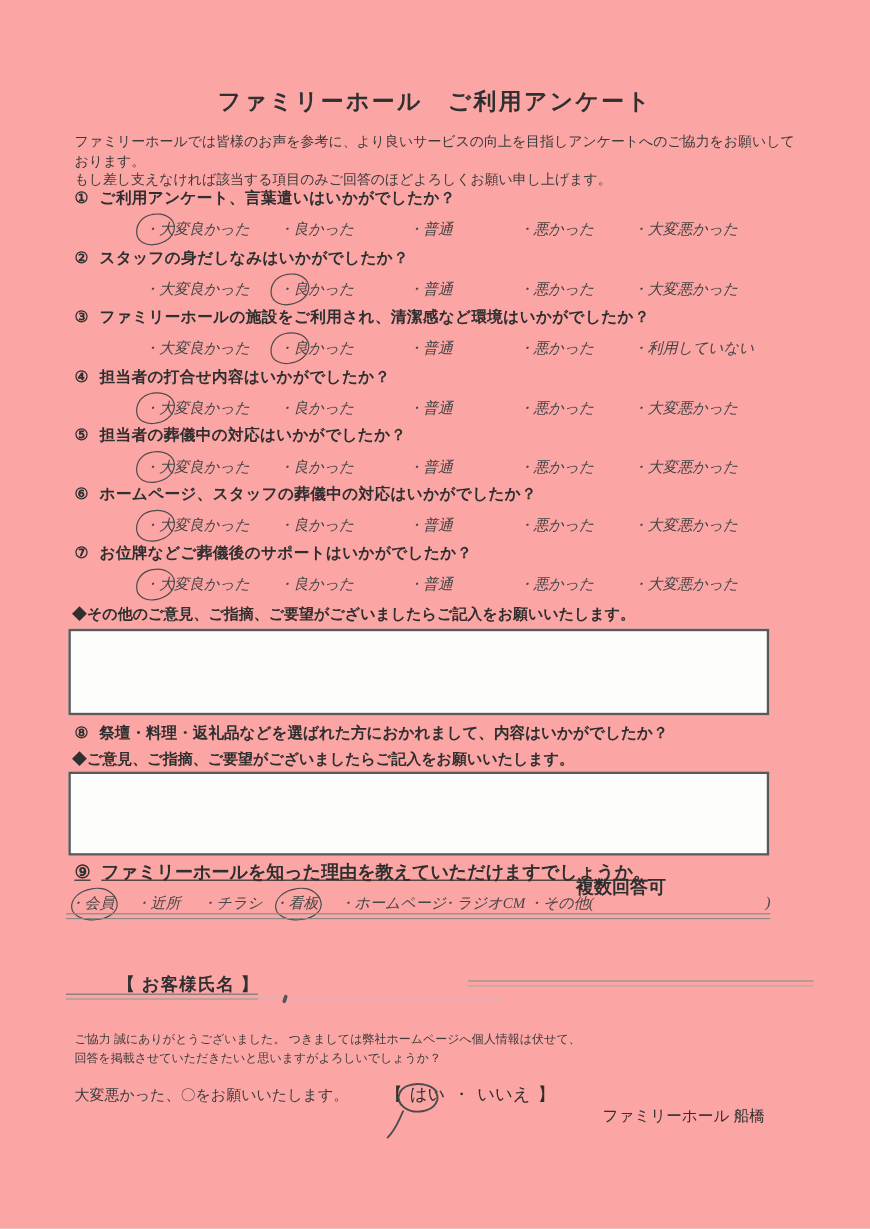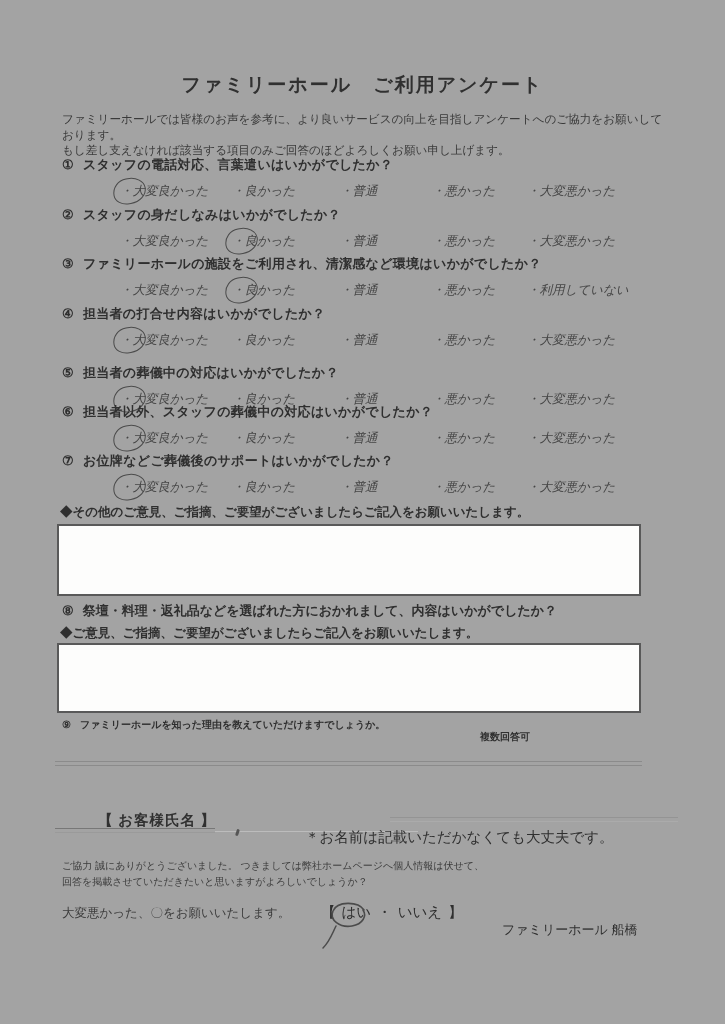--- a/index.html
+++ b/index.html
@@ -1,37 +1,37 @@
 <!DOCTYPE html>
 <html><head>
 <meta charset="utf-8">
 <style>
   html,body{margin:0;padding:0;background:#e9e9e9;}
-  .page{position:relative;width:725px;height:1024px;margin:0 auto;background:#a3a3a3;
+  .page{position:relative;width:725px;height:1024px;margin:0 auto;background:#fca5a5;
         font-family:"Liberation Sans",sans-serif;color:#383838;overflow:hidden;}
   .title{position:absolute;top:72px;left:0;width:100%;text-align:center;
          font-family:"Liberation Serif","DejaVu Serif",serif;font-size:19px;font-weight:600;
          letter-spacing:2px;color:#303030;}
   .intro{position:absolute;left:62px;top:112px;width:608px;font-size:11.6px;line-height:15.5px;color:#3a3a3a;font-family:Liberation Mono, monospace;}
   .question{position:absolute;left:62px;width:610px;}
   .q-header{font-size:13px;font-weight:bold;color:#2f2f2f;letter-spacing:.3px;}
   .q-no{margin-right:9px;}
   .opts{margin-top:9px;padding-left:58px;display:flex;
         font-family:"Liberation Serif","DejaVu Serif",serif;font-style:italic;
         font-size:12.5px;color:#454545;}
   .opt{display:inline-block;position:relative;white-space:nowrap;}
   .w0{width:112px}.w1{width:108px}.w2{width:92px}.w3{width:95px}
   .opt.circled::before{content:"";position:absolute;left:-7px;top:-5px;width:31px;height:24px;
         border:1.6px solid #4b4b4b;border-radius:48% 52% 55% 45%/60% 50% 55% 45%;
         transform:rotate(-10deg);}
   .sec-label{position:absolute;left:60px;font-size:12.5px;font-weight:bold;color:#2f2f2f;}
   .comment-box{position:absolute;left:57px;width:584px;border:2px solid #595959;background:#fdfdfc;
         font-size:12px;padding:4px;box-sizing:border-box;}
   .q8-header{position:absolute;left:62px;top:602px;font-size:13px;font-weight:bold;color:#2f2f2f;}
-  .q9-header{position:absolute;left:62px;top:718px;width:610px;font-size:10px;font-weight:bold;color:#2f2f2f;}
+  .q9-header{position:absolute;left:62px;top:718px;width:610px;font-size:15px;font-weight:bold;color:#2f2f2f;text-decoration:underline;}
   .q9-note{position:absolute;left:418px;top:0;margin-top:12px;}
   .q9-row{position:absolute;left:58px;top:745px;width:584px;display:flex;
         font-family:"Liberation Serif","DejaVu Serif",serif;font-style:italic;
         font-size:12.5px;color:#454545;}
   .q9opt{display:inline-block;position:relative;white-space:nowrap;}
   .qw0{width:55px}.qw1{width:55px}.qw2{width:60px}.qw3{width:55px}.qw4{width:85px}.qw5{width:72px}
   .q9opt.circled::before{content:"";position:absolute;left:1px;top:-5px;width:37px;height:25px;
         border:1.6px solid #4b4b4b;border-radius:52% 48% 45% 55%/55% 58% 45% 50%;
         transform:rotate(-8deg);}
   .q9-fill{flex:1;}
@@ -63,21 +63,21 @@
 
   <div class="title">ファミリーホール　ご利用アンケート</div>
 
   <div class="intro">
     <div>ファミリーホールでは皆様のお声を参考に、より良いサービスの向上を目指しアンケートへのご協力をお願いしております。</div>
     <div>もし差し支えなければ該当する項目のみご回答のほどよろしくお願い申し上げます。</div>
   </div>
 
   <div class="question" style="top:156px">
     <div class="q-header">
-      <span class="q-no">①</span><span>スタッフの電話対応、言葉遣いはいかがでしたか？</span>
+      <span class="q-no">①</span><span>ご利用アンケート、言葉遣いはいかがでしたか？</span>
     </div>
     <div class="opts">
       <span class="opt w0 circled">・大変良かった</span>
       <span class="opt w1">・良かった</span>
       <span class="opt w2">・普通</span>
       <span class="opt w3">・悪かった</span>
       <span class="opt">・大変悪かった</span>
     </div>
   </div>
 
@@ -113,36 +113,36 @@
     </div>
     <div class="opts">
       <span class="opt w0 circled">・大変良かった</span>
       <span class="opt w1">・良かった</span>
       <span class="opt w2">・普通</span>
       <span class="opt w3">・悪かった</span>
       <span class="opt">・大変悪かった</span>
     </div>
   </div>
 
-  <div class="question" style="top:364px">
+  <div class="question" style="top:354px">
     <div class="q-header">
       <span class="q-no">⑤</span><span>担当者の葬儀中の対応はいかがでしたか？</span>
     </div>
     <div class="opts">
       <span class="opt w0 circled">・大変良かった</span>
       <span class="opt w1">・良かった</span>
       <span class="opt w2">・普通</span>
       <span class="opt w3">・悪かった</span>
       <span class="opt">・大変悪かった</span>
     </div>
   </div>
 
   <div class="question" style="top:403px">
     <div class="q-header">
-      <span class="q-no">⑥</span><span>担当者以外、スタッフの葬儀中の対応はいかがでしたか？</span>
+      <span class="q-no">⑥</span><span>ホームページ、スタッフの葬儀中の対応はいかがでしたか？</span>
     </div>
     <div class="opts">
       <span class="opt w0 circled">・大変良かった</span>
       <span class="opt w1">・良かった</span>
       <span class="opt w2">・普通</span>
       <span class="opt w3">・悪かった</span>
       <span class="opt">・大変悪かった</span>
     </div>
   </div>
 
@@ -164,29 +164,39 @@
 
   <div class="q8-header">
     <span class="q-no">⑧</span><span>祭壇・料理・返礼品などを選ばれた方におかれまして、内容はいかがでしたか？</span>
   </div>
   <div class="sec-label" style="top:625px">◆ご意見、ご指摘、ご要望がございましたらご記入をお願いいたします。</div>
   <div class="comment-box" style="top:643px;height:70px"></div>
 
   <div class="q9-header">
     <span class="q-no">⑨</span><span>ファミリーホールを知った理由を教えていただけますでしょうか。</span>
     <span class="q9-note">複数回答可</span>
+  </div>
+  <div class="q9-row">
+    <span class="q9opt qw0 circled">・会員</span>
+    <span class="q9opt qw1">・近所</span>
+    <span class="q9opt qw2">・チラシ</span>
+    <span class="q9opt qw3 circled">・看板</span>
+    <span class="q9opt qw4">・ホームページ</span>
+    <span class="q9opt qw5">・ラジオCM</span>
+    <span class="q9opt">・その他(</span>
+    <span class="q9-fill"></span>
+    <span>)</span>
   </div>
   <div class="q9-rule"></div>
 
   <div class="name-label">【 お客様氏名 】</div>
   <div class="name-underline"></div>
   <div class="name-line-ext"></div>
   <div class="pen-dot"></div>
   <div class="note-overline"></div>
-  <div class="name-note">＊お名前は記載いただかなくても大丈夫です。</div>
 
   <div class="f-line" style="top:859px">ご協力 誠にありがとうございました。 つきましては弊社ホームページへ個人情報は伏せて、</div>
   <div class="f-line" style="top:875px">回答を掲載させていただきたいと思いますがよろしいでしょうか？</div>
   <div class="f-instr">大変悪かった、〇をお願いいたします。</div>
   <div class="f-yesno">
     <span>【</span><span>はい</span><span>・</span><span>いいえ</span><span>】</span>
   </div>
   <svg class="yes-circle" width="56" height="56" viewBox="0 0 56 56">
     <path d="M44 13 C38 4, 17 4, 13 14 C9 23, 20 31, 32 29 C43 27, 47 19, 43 13" fill="none" stroke="#4b4b4b" stroke-width="1.6" stroke-linecap="round"></path>
     <path d="M16 29 C12 37, 10 44, 3 51" fill="none" stroke="#4b4b4b" stroke-width="1.5" stroke-linecap="round"></path>

